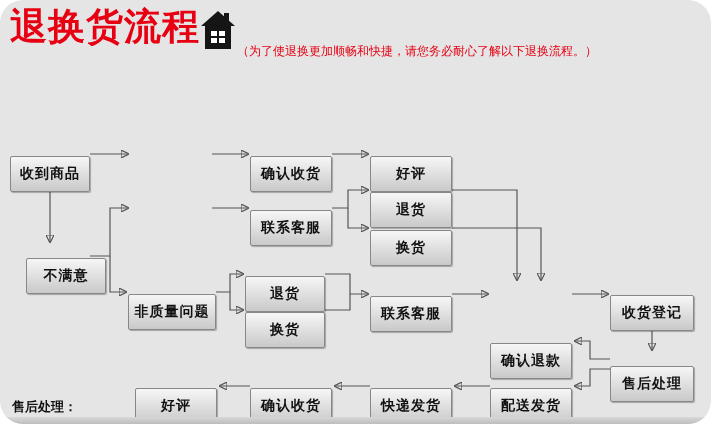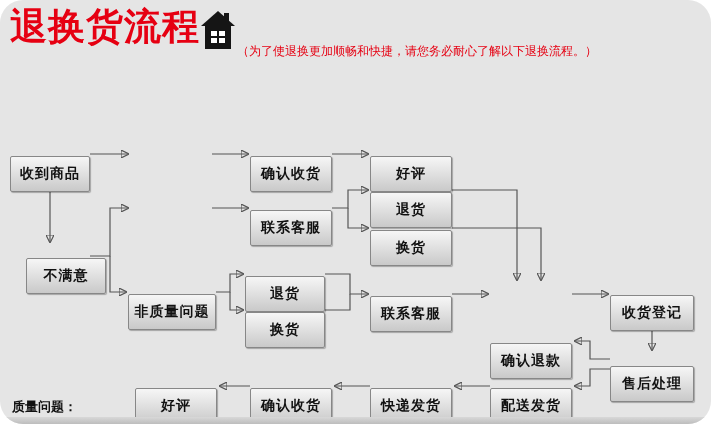--- a/index.html
+++ b/index.html
@@ -108,16 +108,16 @@
   <div class="node" style="left:370px;top:282px;width:82px">联系客服</div>
   <div class="node" style="left:610px;top:281px;width:84px">收货登记</div>
   <div class="node" style="left:245px;top:298px;width:80px">换货</div>
   <div class="node" style="left:490px;top:329px;width:82px">确认退款</div>
   <div class="node" style="left:610px;top:352px;width:84px">售后处理</div>
   <div class="node" style="left:135px;top:374px;width:82px">好评</div>
   <div class="node" style="left:250px;top:374px;width:82px">确认收货</div>
   <div class="node" style="left:370px;top:374px;width:82px">快递发货</div>
   <div class="node" style="left:490px;top:374px;width:82px">配送发货</div>
 
-  <div class="tip">质量问题：</div>
+  <div class="tip">售后处理：</div>
   <div class="bottombar"></div>
 
 </div>
 
 </body></html>

